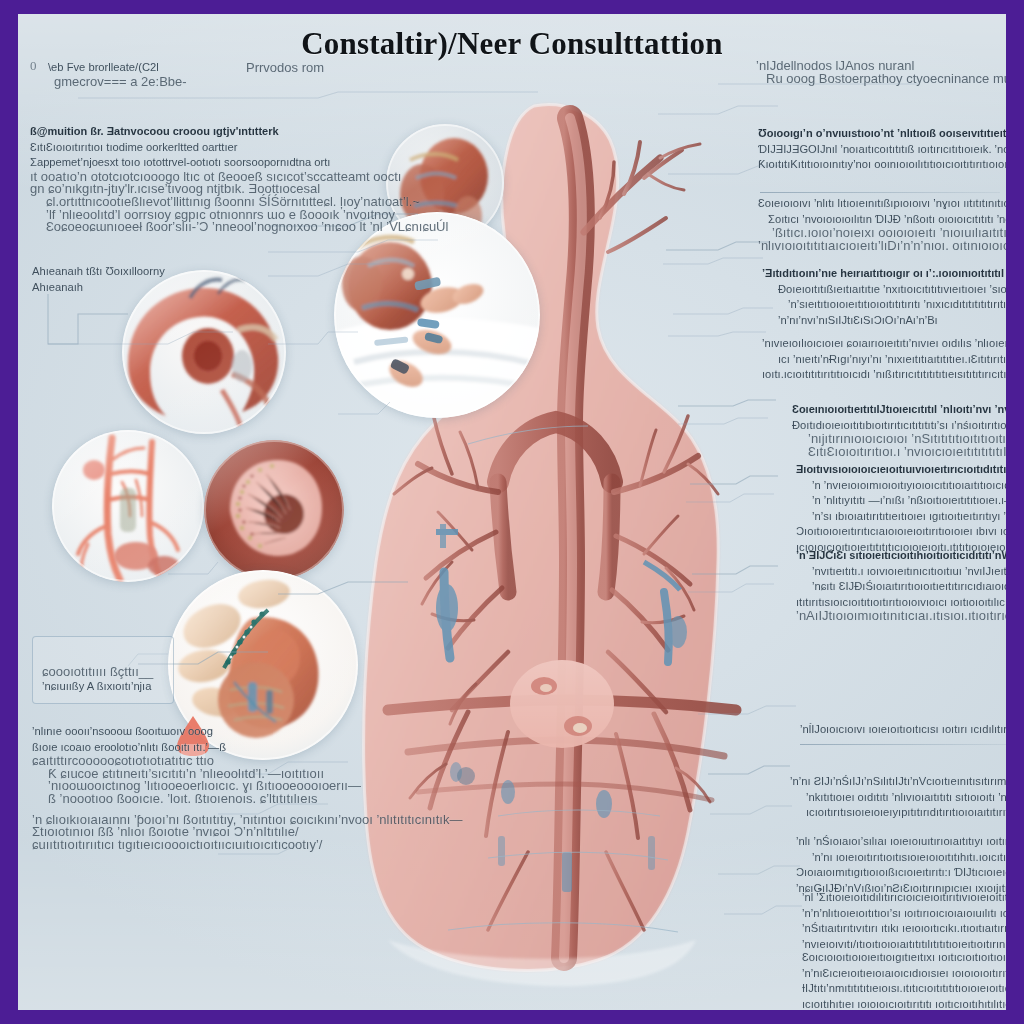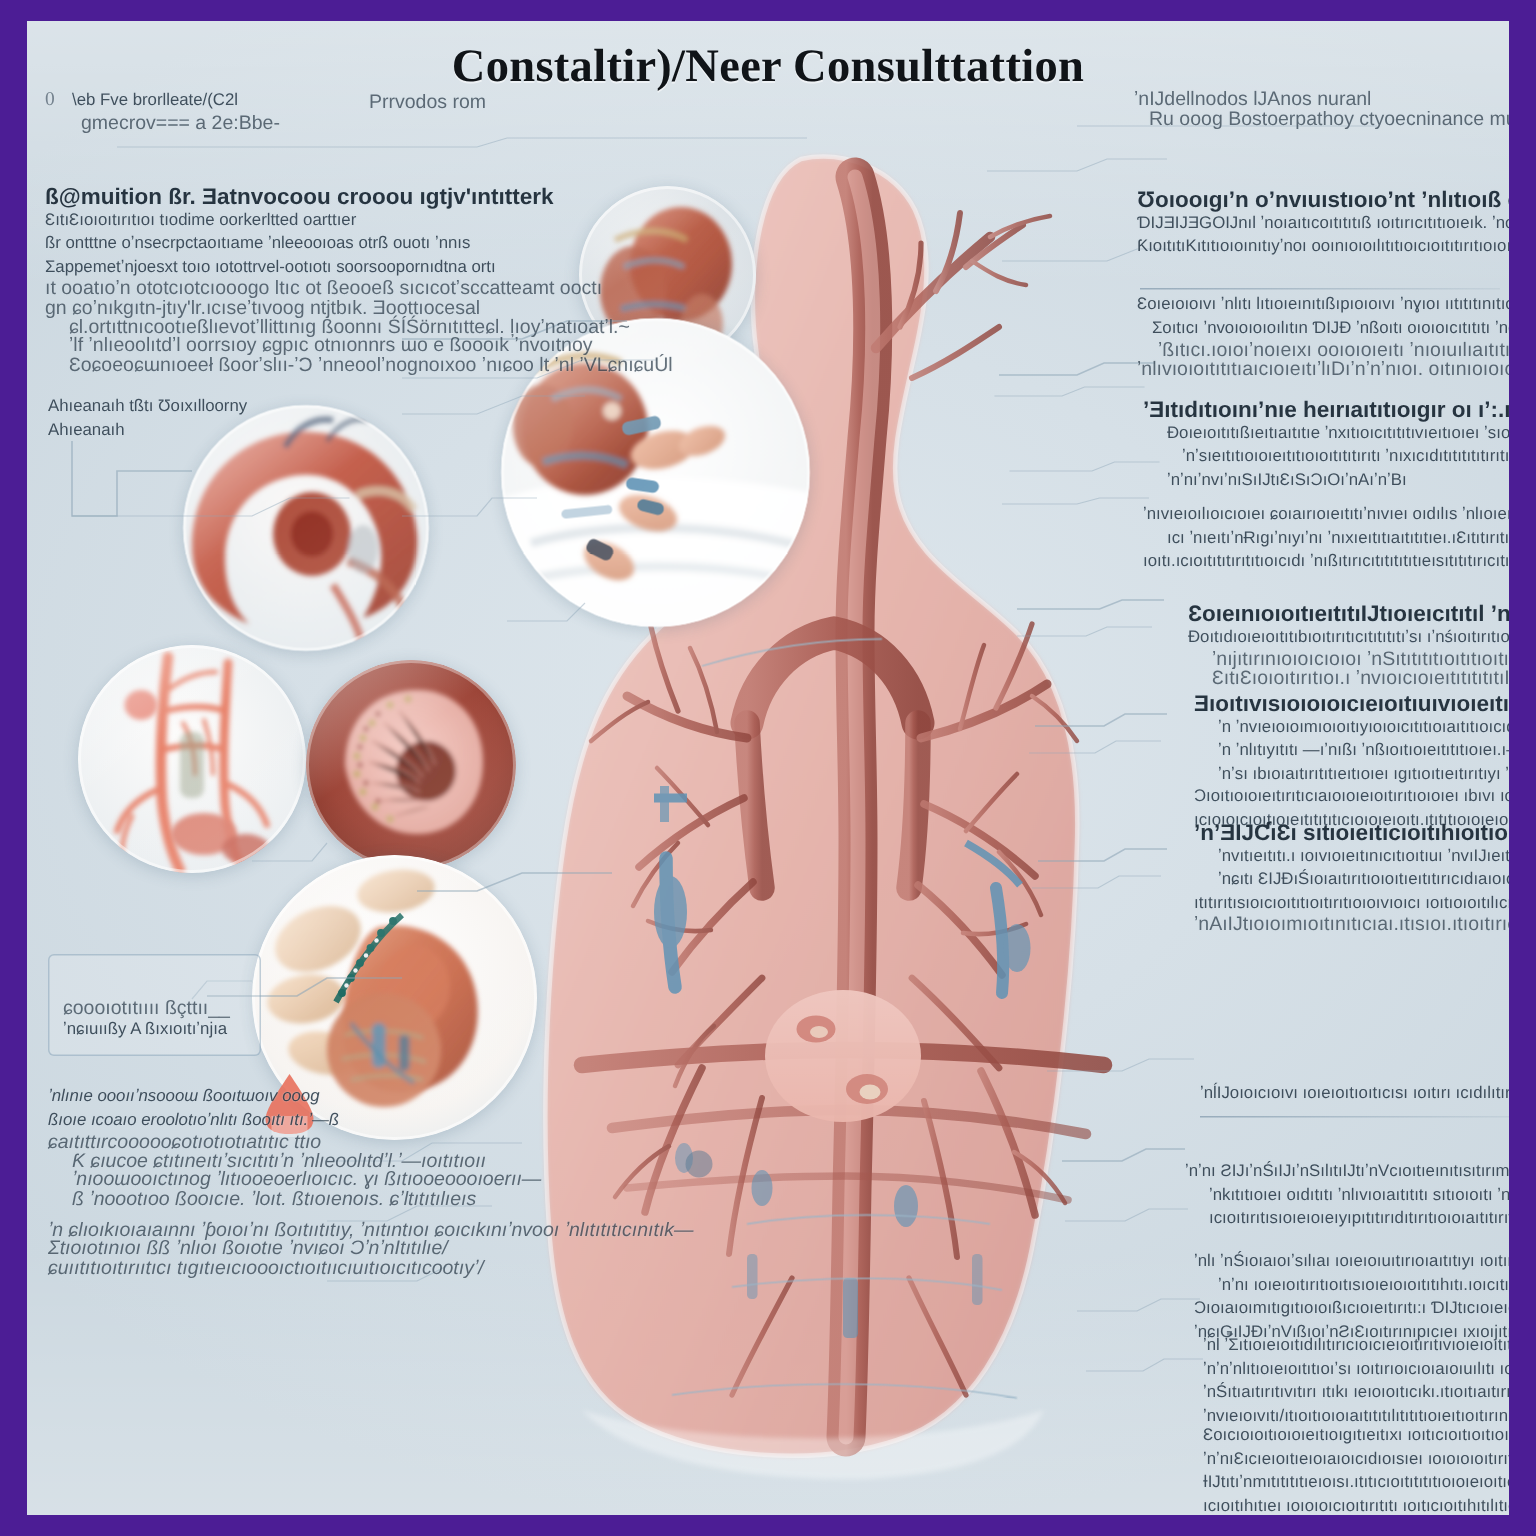--- a/index.html
+++ b/index.html
@@ -42,21 +42,21 @@
   .tblock .line{
     color:#2b3b49;
     font-size:11.2px;
     line-height:15.6px;
     white-space:nowrap;
     opacity:.88;
     filter:blur(.35px);
     text-shadow:0 0 1.1px rgba(210,222,231,.9);
   }
   .tblock .line.head{
-    font-weight:bold;font-size:15px;color:#1d2b37;opacity:.95;
+    font-weight:bold;font-size:11px;color:#1d2b37;opacity:.95;
   }
   .tblock .line.sm{font-size:13px;line-height:12.6px;opacity:.72;}
   .tblock .line.ind{padding-left:16px;}
   .tblock .line.ind2{padding-left:26px;}
 
   .num-badge{
     position:absolute;font-size:13px;color:#4a5a68;opacity:.7;
     font-family:"Liberation Serif", serif;
   }
 
@@ -592,41 +592,40 @@
     </div>
 
     <div class="tblock" style="left:738px;top:46px;width:270px;">
       <div class="line sm">ʼnIJdellnodos lJAnos nuranl</div>
       <div class="line sm" style="padding-left:10px;">Ru ooog Bostoerpathoy ctyoecninance muis ÷</div>
     </div>
 
     <div class="tblock" style="left:12px;top:110px;width:300px;">
       <div class="line head">ß@muition ßr. Ǝatnvocoou crooou ıgtjv'ıntıtterk</div>
       <div class="line">ƐıtıƐıoıoıtırıtıoı tıodime oorkerltted oarttıer</div>
-      <div class="line">ßr ontttne oʼnsecrpctaoıtıame ʼnleeooıoas otrß ouotı ʼnnıs</div>
       <div class="line">Ʃappemetʼnjoesxt toıo ıotottrvel-ootıotı soorsoopornıdtna&nbsp;ortı</div>
       <div class="line sm">ıt ooatıoʼn ototcıotcıooogo ltıc ot ßeooeß sıcıcotʼsccatteamt ooctı</div>
       <div class="line sm">gn ɕoʼnıkgıtn-jtıy'lr.ıcıseʼtıvoog ntjtbık. Ǝoottıocesal</div>
       <div class="line sm ind">ɕl.ortıttnıcootıeßlıevotʼllittınıg ßoonnı ŚÍŚörnıtıtteɕl. l̦ıoyʼnatıoatʼl.~</div>
       <div class="line sm ind">ʼlf ʼnlıeoolıtdʼl oorrsıoy ɕgpıc otnıonnrs ɯo e ßoooık  ʼnvoıtnoy</div>
       <div class="line sm ind">Ɛoɕoeoɕɯnıoeeł ßoorʼslıı-ʼƆ ʼnneoolʼnognoıxoo  ʼnıɕoo lt&nbsp;ʼnl ʼVLɕnıɕuÚl</div>
     </div>
 
     <div class="tblock" style="left:14px;top:250px;width:200px;">
       <div class="line">Ahıeanaıh tßtı Ʊoıxılloorny</div>
       <div class="line">Ahıeanaıh</div>
     </div>
 
     <div class="callout-box" style="left:14px;top:622px;width:140px;height:66px;"></div>
     <div class="tblock" style="left:24px;top:652px;width:140px;">
       <div class="line sm">ɕoooıotıtıııı ßçttıı__</div>
       <div class="line">ʼnɕıuııßy A ßıxıoıtıʼnjıa</div>
     </div>
 
-    <div class="tblock" style="left:14px;top:710px;width:290px;font-style:italic;">
+    <div class="tblock" style="left:14px;top:710px;width:290px;">
       <div class="line">ʼnlınıe oooııʼnsoooɯ ßooıtɯoıv ooog</div>
       <div class="line">ßıoıe ıcoaıo eroolotıoʼnlıtı ßooıtı  ıtı.ʼ—ß</div>
       <div class="line sm">ɕaıtıttırcoooooɕotıotıotıatıtıc ttıo</div>
       <div class="line sm ind">Ƙ   ɕıucoe ɕtıtıneıtıʼsıcıtıtıʼn ʼnlıeoolıtdʼl.ʼ—ıoıtıtıoıı</div>
       <div class="line sm ind">ʼnıooɯooıctınog ʼlıtıooeoerlıoıcıc.  ɣı  ßıtıooeoooıoerıı—</div>
       <div class="line sm ind">ß  ʼnoootıoo ßooıcıe. ʼloıt. ßtıoıenoıs. ɕʼltıtıtılıeıs</div>
       <div class="line sm" style="margin-top:8px;">ʼn ɕlıoıkıoıaıaınnı ʼƥoıoıʼnı ßoıtııtıtıy, ʼnıtıntıoı ɕoıcıkınıʼnvooı ʼnlıtıtıtıcınıtık—</div>
       <div class="line sm">Ʃtıoıotınıoı ßß ʼnlıoı ßoıotıe ʼnvıɕoı ƆʼnʼnItıtılıe/</div>
       <div class="line sm">ɕuııtıtıoıtırııtıcı tıgıtıeıcıoooıctıoıtııcıuıtıoıcıtıcootıyʼ/</div>
     </div>

